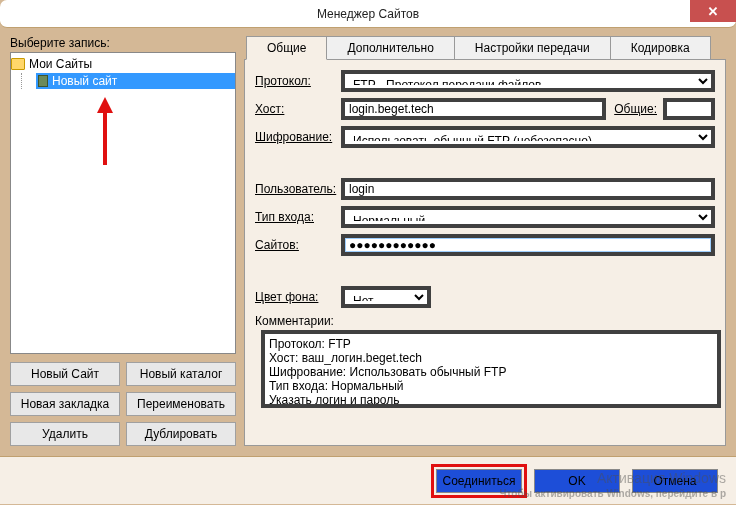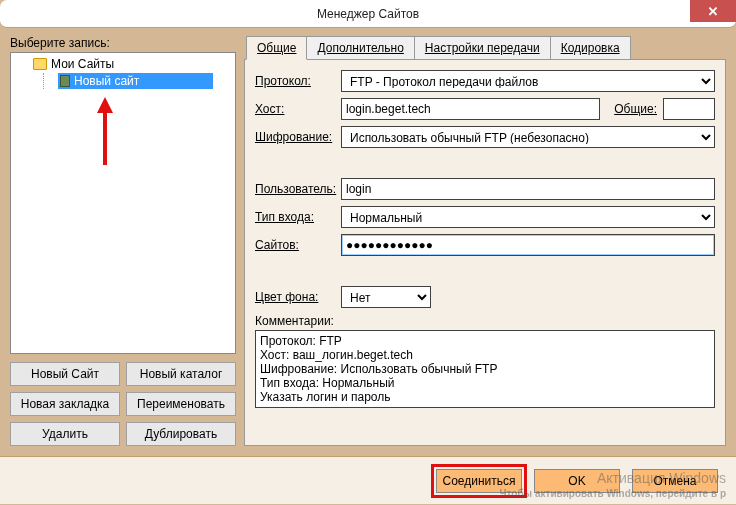--- a/index.html
+++ b/index.html
@@ -51,21 +51,21 @@
     display: flex;
     flex-direction: column;
   }
   .label-select {
     margin-bottom: 2px;
   }
   .tree {
     flex: 1;
     background: #fff;
     border: 1px solid #888;
-    padding: 4px 22px;
+    padding: 4px 0;
     position: relative;
   }
   .tree-root {
     display: flex;
     align-items: center;
     gap: 4px;
   }
   .folder-icon {
     width: 14px; height: 12px;
     background: #ffd76a;
@@ -124,61 +124,60 @@
     display: flex;
     gap: 0;
     margin-left: 2px;
     position: relative;
     z-index: 2;
   }
   .tab {
     background: #f0f0f0;
     border: 1px solid #999;
     border-bottom: none;
-    padding: 4px 10px;
+    padding: 4px 20px;
     font-size: 12px;
     position: relative;
     cursor: pointer;
-    text-decoration: underline;
   }
   .tab.active {
     background: #f6efe6;
     border-bottom: 1px solid #f6efe6;
     margin-bottom: -1px;
   }
   .tab:not(:first-child) { margin-left: -1px; }
   .tab-body {
     border: 1px solid #999;
     background: #f6efe6;
     padding: 10px 10px 8px 10px;
     flex: 1;
     display: flex;
     flex-direction: column;
   }
   .form-row {
     display: flex;
     align-items: center;
     margin-bottom: 6px;
-    gap: 6px;
   }
   .form-label {
     width: 80px;
     text-decoration: underline;
     text-decoration-style: solid;
     color: #000;
     white-space: nowrap;
   }
   .form-label.nou { text-decoration: none; }
   .form-label .ul { text-decoration: underline; }
   select, input[type=text], input[type=password], textarea {
     font-family: inherit;
     font-size: 12px;
-    border: 1px solid #404040;
+    border: 4px solid #404040;
     background: #fff;
     padding: 3px 4px;
+    margin-left: 6px;
   }
   select { height: 22px; }
   input[type=text], input[type=password] { height: 22px; }
   .pw-field {
     border: 1px solid #3399ff;
     box-shadow: 0 0 0 1px #9ecfff inset;
   }
   .spacer { height: 24px; }
   .flex1 { flex: 1; }
   .port-label { width: auto; margin-left: 8px; }
@@ -196,21 +195,21 @@
     justify-content: flex-end;
     gap: 12px;
     padding-right: 18px;
     position: relative;
     border-top: 1px solid #c0a070;
     background: #f6efe6;
   }
   .bottom-btn {
     min-width: 86px;
     height: 24px;
-    background: #fdba74;
+    background: #1d4ed8;
     border: 1px solid #888;
     display: flex;
     align-items: center;
     justify-content: center;
     cursor: pointer;
     font-size: 12px;
   }
   .highlight-red {
     outline: 3px solid #e01010;
     outline-offset: 2px;

